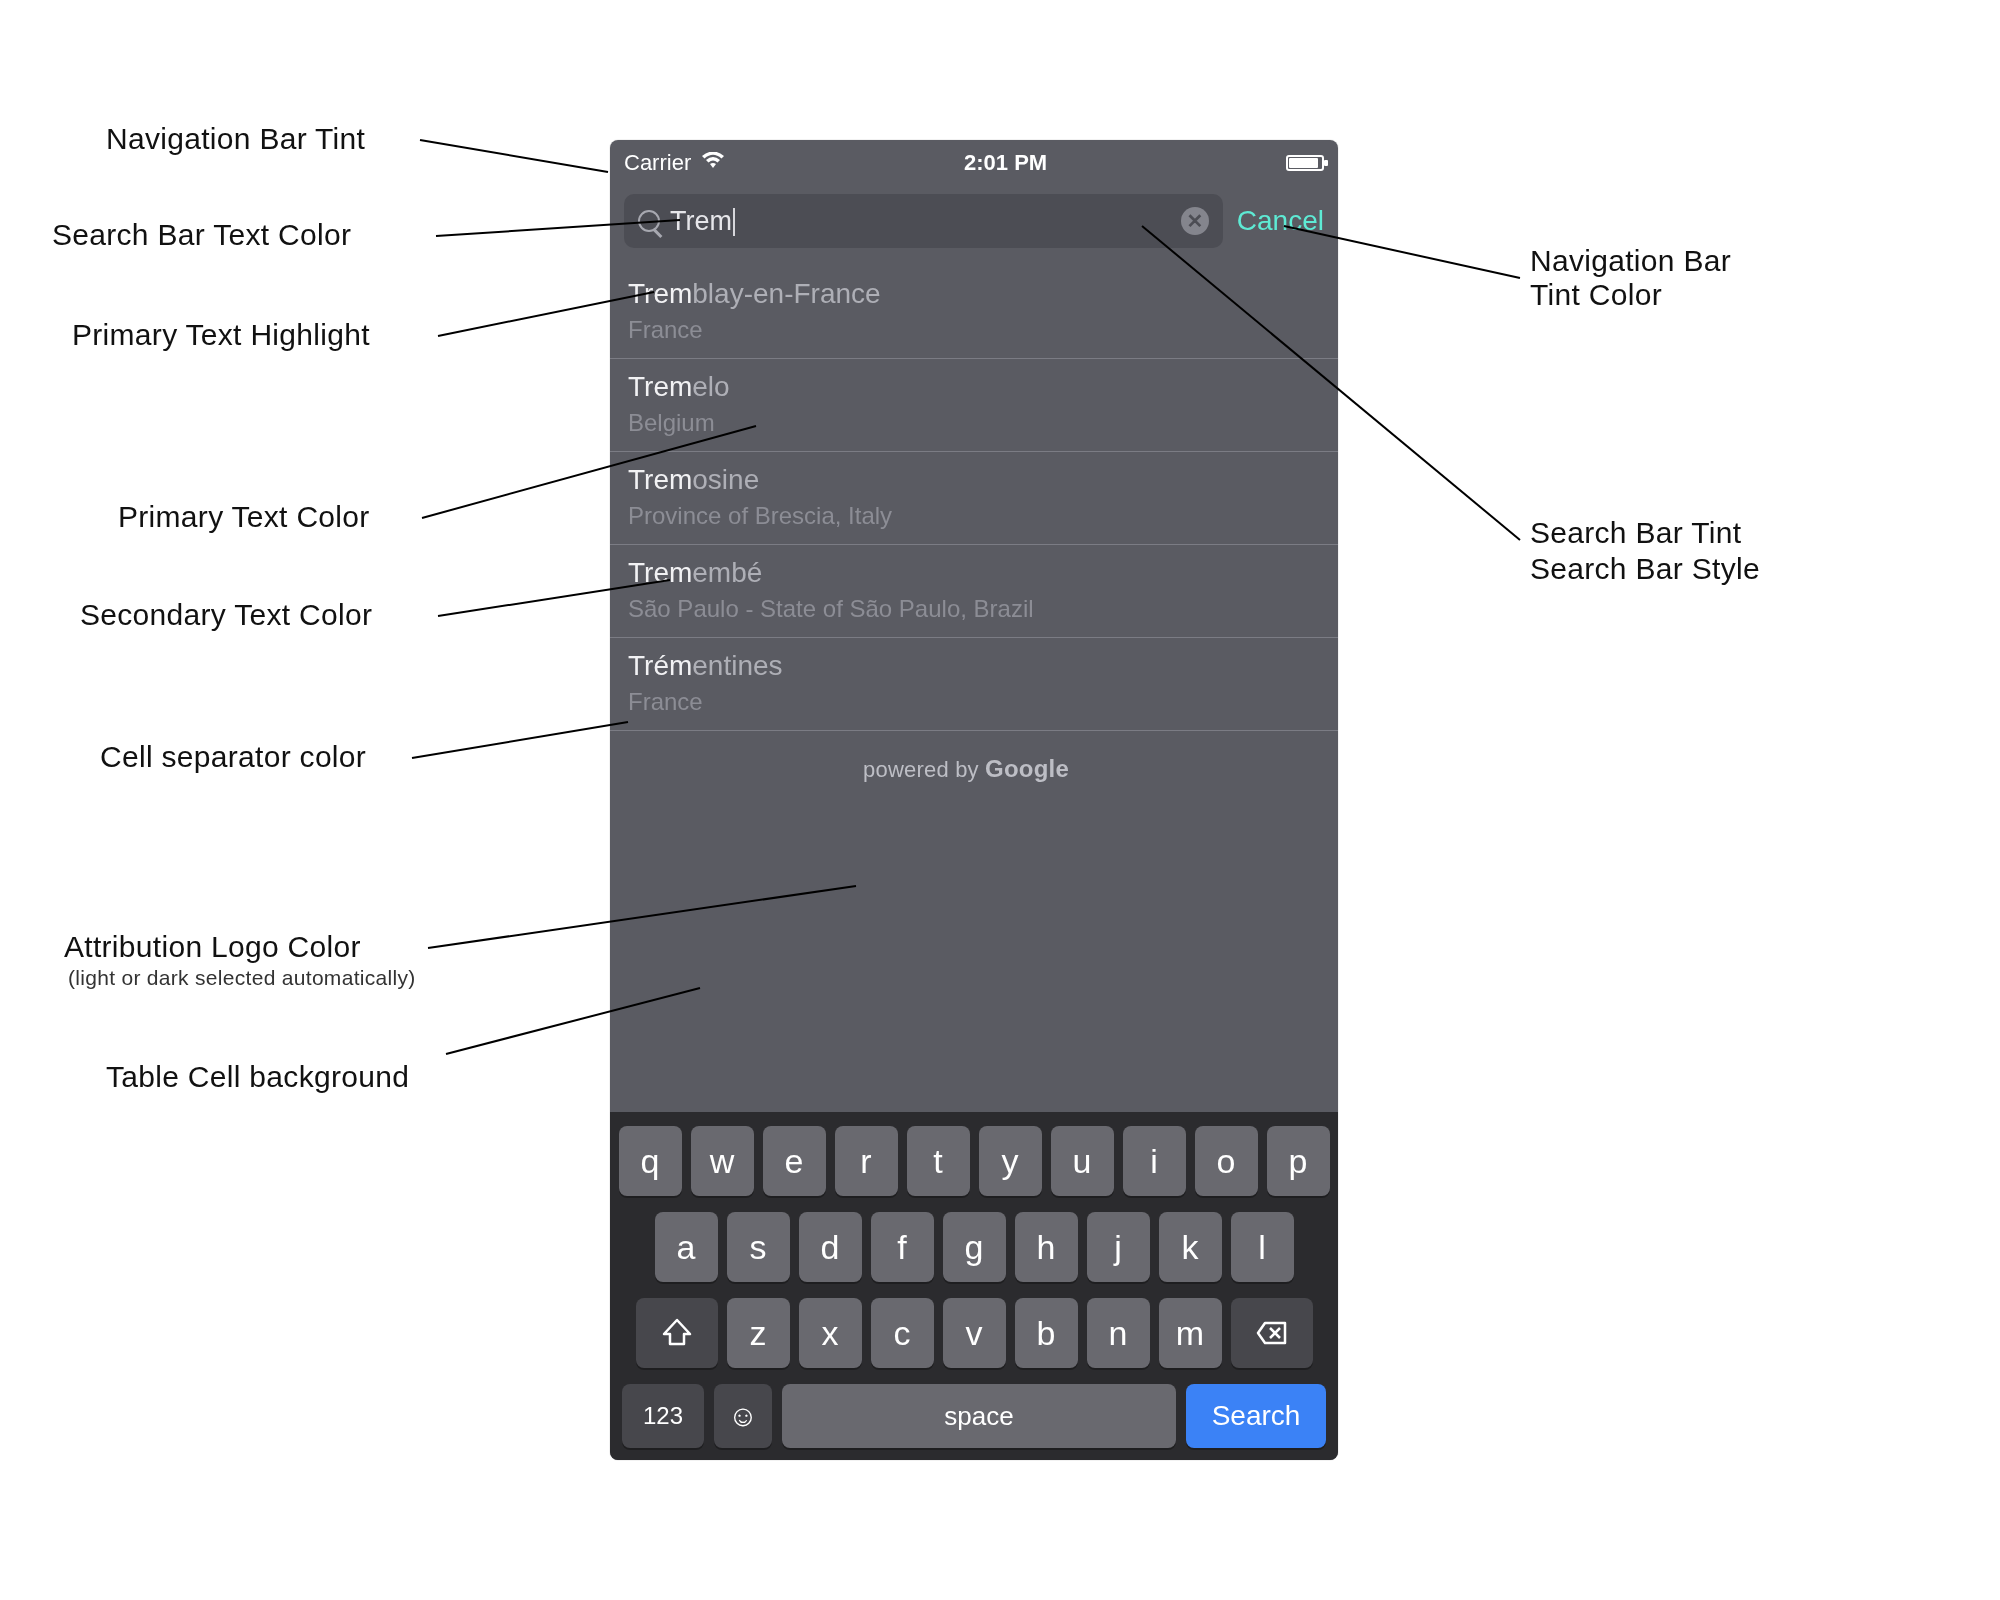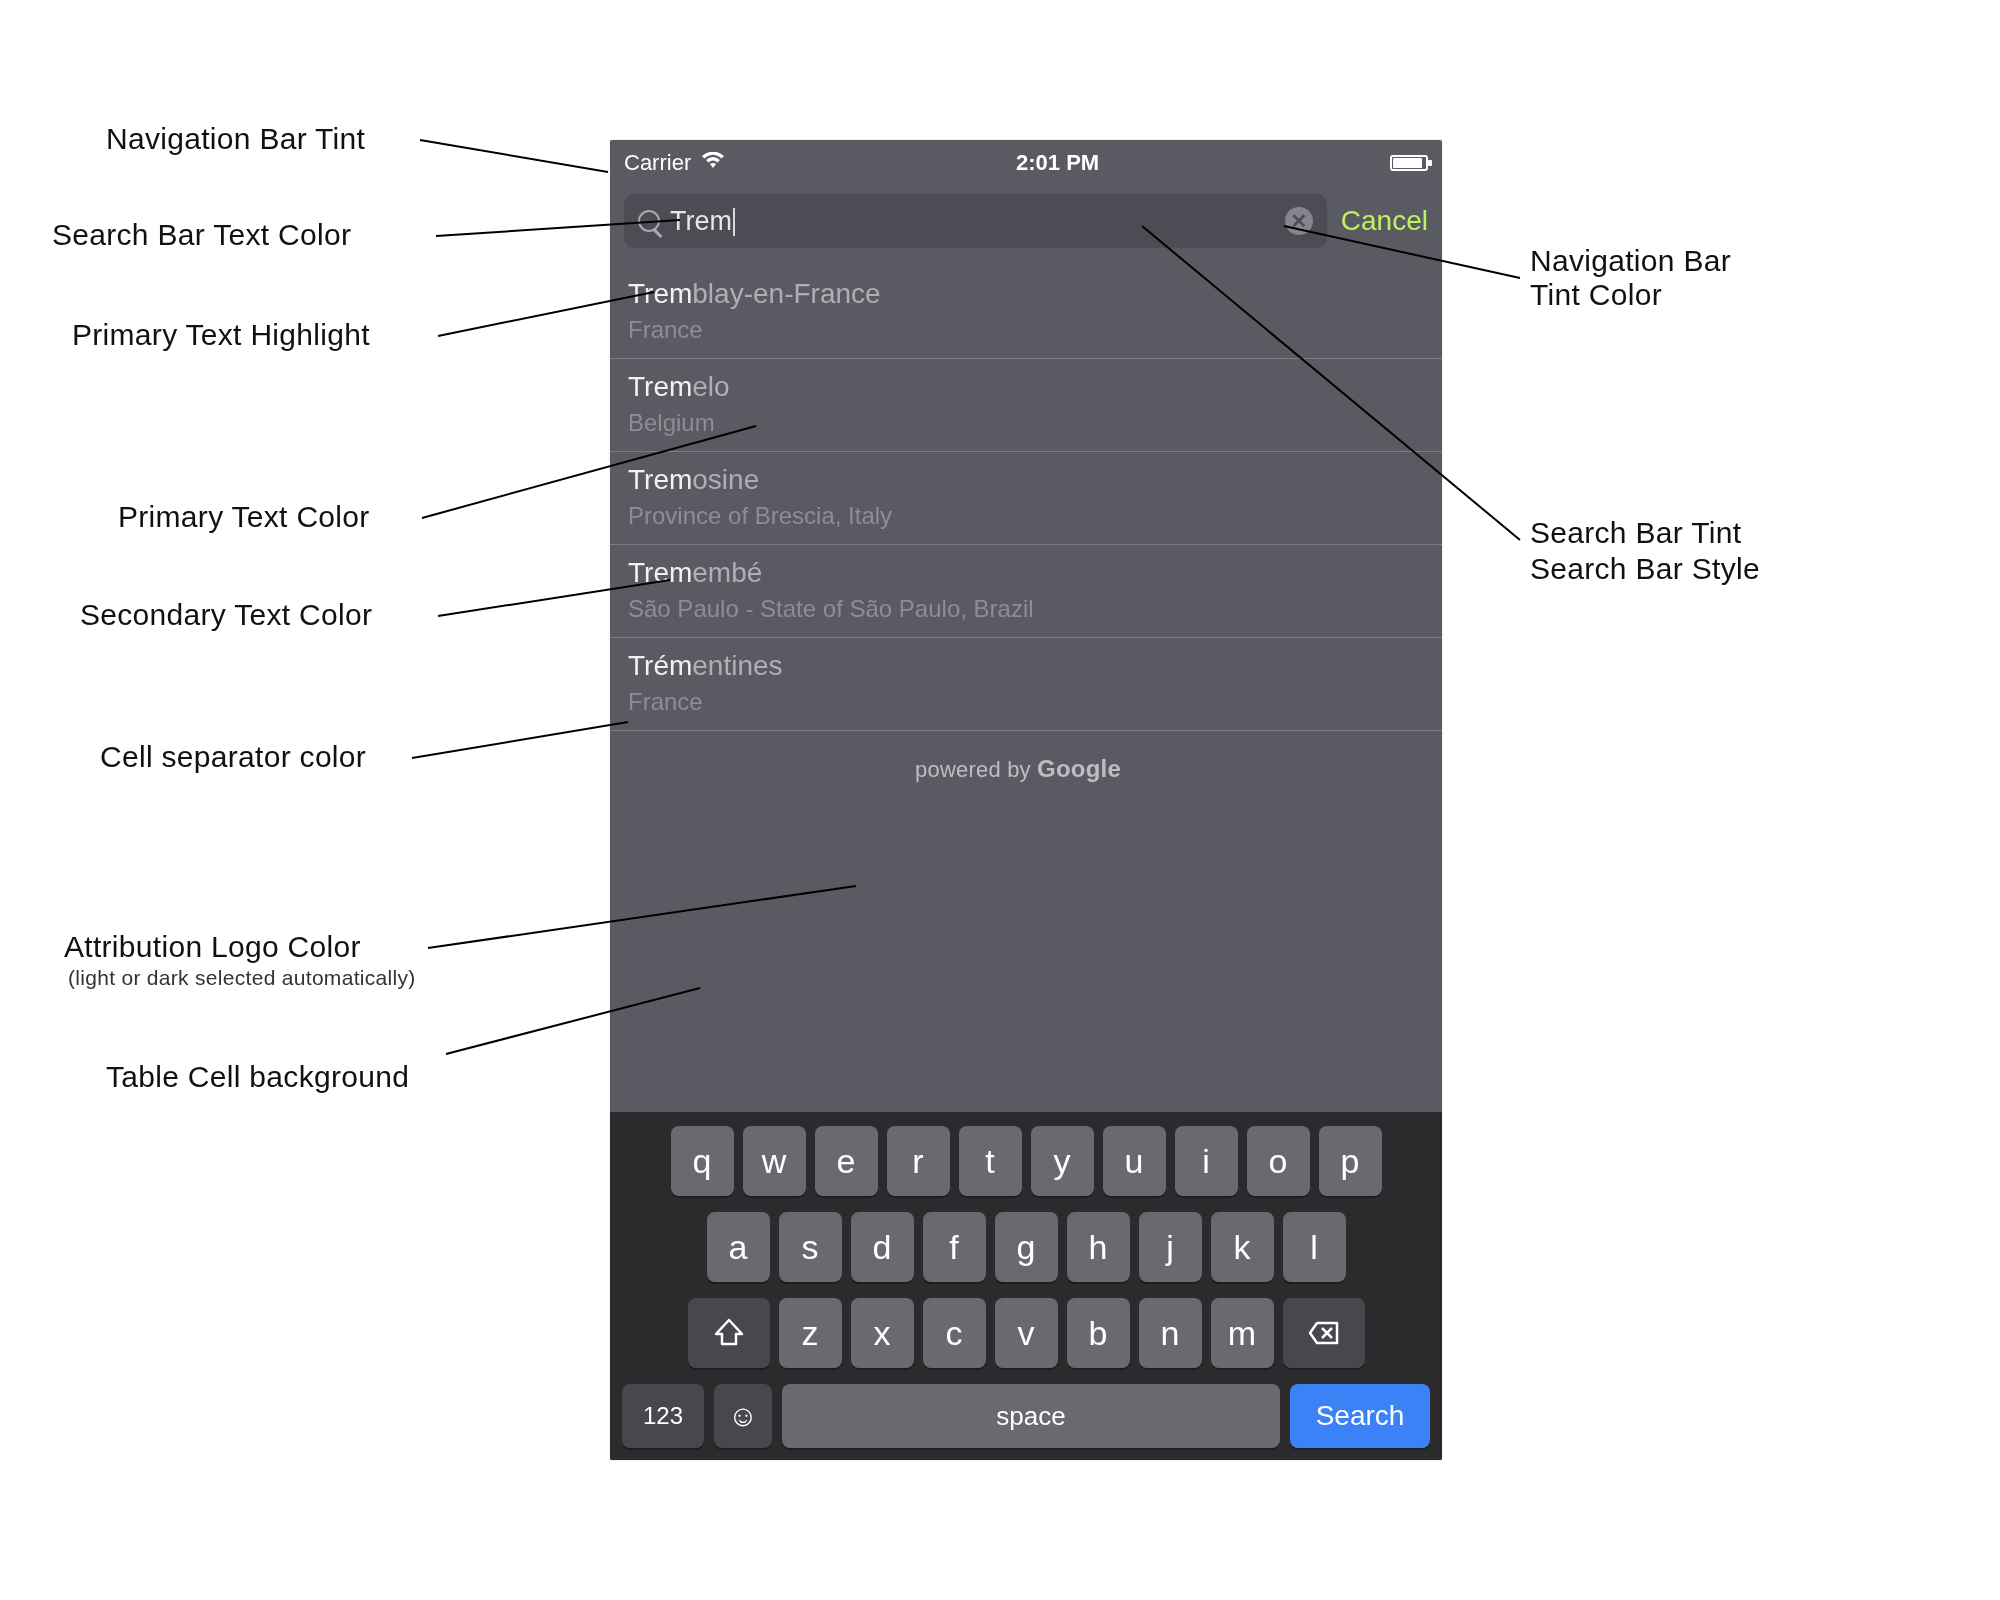--- a/index.html
+++ b/index.html
@@ -11,24 +11,24 @@
     position: relative;
     overflow: hidden;
   }
   .stage { position: absolute; inset: 0; }
 
   
   .phone {
     position: absolute;
     left: 610px;
     top: 140px;
-    width: 832px;
+    width: 728px;
     height: 1320px;
     background: #5a5b62;
-    border-radius: 2px;
+    border-radius: 8px;
     overflow: hidden;
     box-shadow: 0 0 0 1px rgba(0,0,0,0.05);
   }
 
   
   .statusbar {
     height: 46px;
     display: flex;
     align-items: center;
     justify-content: space-between;
@@ -77,21 +77,21 @@
   .search-text { color: #e6e6ea; font-size: 27px; position: relative; }
   .search-text .caret {
     display:inline-block; width:2px; height:28px; background:#d7d7dc; vertical-align:middle; margin-left:1px;
   }
   .clear-x {
     width: 28px; height: 28px; border-radius: 50%;
     background: #84858d; color: #4c4d54;
     display:flex; align-items:center; justify-content:center; font-size:20px; font-weight:700;
     margin-left: auto; flex-shrink:0;
   }
-  .cancel { color: #bef264; font-size: 28px; }
+  .cancel { color: #5eead4; font-size: 28px; }
 
   
   .results { }
   .cell {
     border-bottom: 1px solid #7b7c84;
     padding: 12px 18px 14px 18px;
   }
   .cell .primary { font-size: 28px; color: #aeafb6; font-weight: 400; }
   .cell .primary .hl { color: #f2f2f4; font-weight: 500; }
   .cell .secondary { font-size: 24px; color: #8c8d95; margin-top: 6px; }

